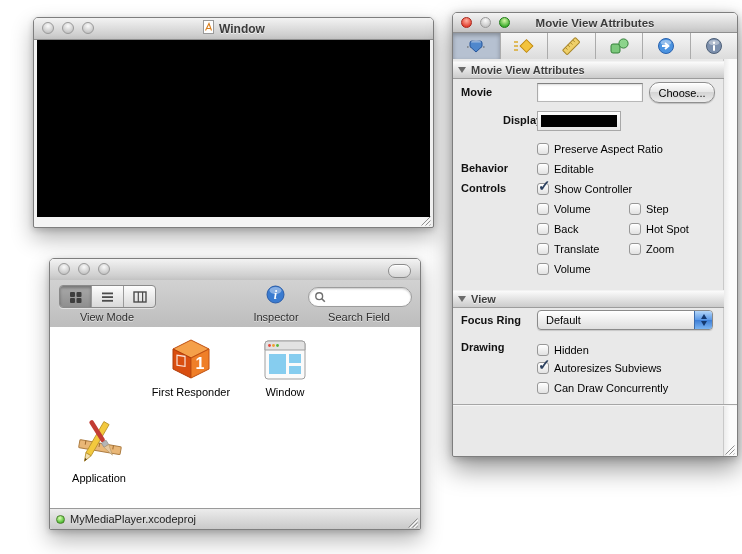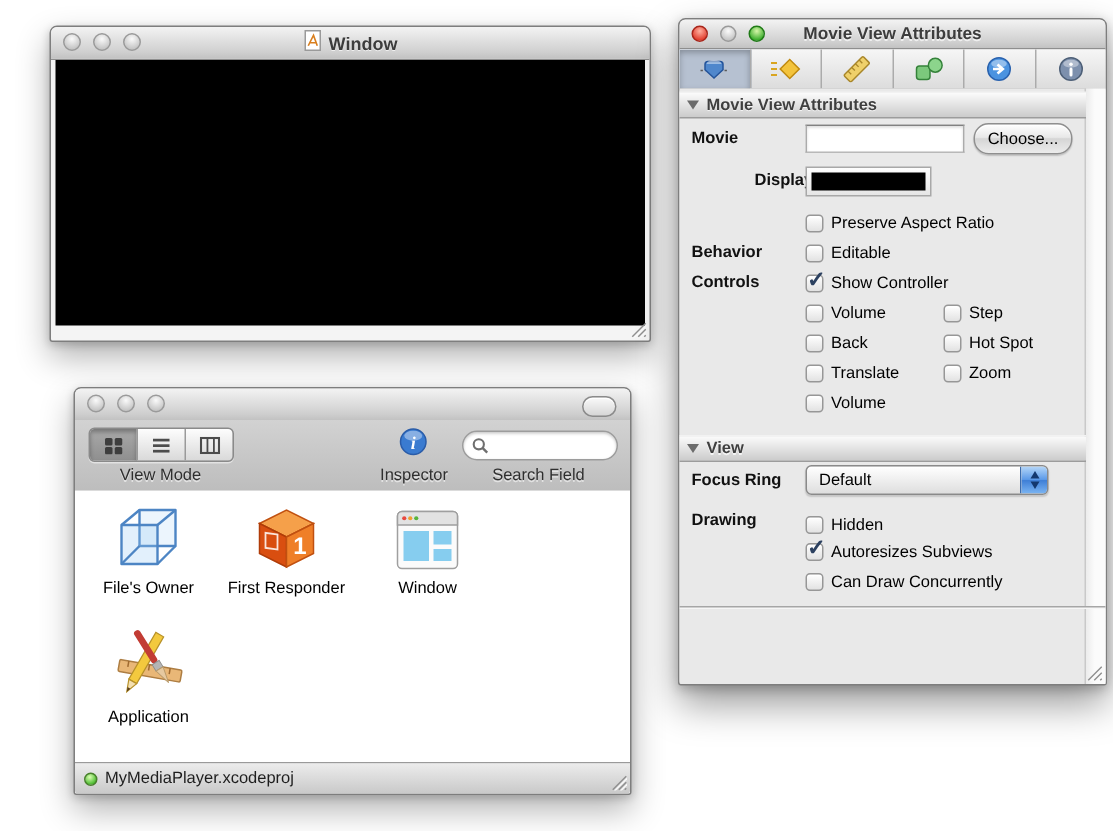--- a/index.html
+++ b/index.html
@@ -82,21 +82,21 @@
     box-shadow:0 1px 1px rgba(0,0,0,.18),inset 0 1px 0 #fff;
     font-size:11px;color:#000;display:flex;align-items:center;justify-content:center;font-family:"Liberation Sans",sans-serif;}
   .well{position:absolute;left:84px;width:84px;height:20px;border:1px solid #a8a8a8;background:linear-gradient(#fdfdfd,#e6e6e6);
     box-sizing:border-box;padding:3px;}
   .well-inner{width:100%;height:100%;}
   .cbrow{position:absolute;display:flex;align-items:center;gap:5px;height:14px;}
   .cb{position:relative;width:12px;height:12px;border:1px solid #979797;border-radius:3px;box-sizing:border-box;
     background:linear-gradient(#ffffff,#e2e2e2);box-shadow:inset 0 1px 0 #fff;flex:none;}
   .cb.checked::after{content:"\2713";position:absolute;left:0px;top:-7px;font-size:15px;font-weight:bold;color:#2c4160;}
   .cbl{font-size:11px;color:#000;white-space:nowrap;}
-  .popup{position:absolute;left:84px;width:162px;height:20px;border:1px solid #8a8a8a;border-radius:4px;
+  .popup{position:absolute;left:84px;width:176px;height:20px;border:1px solid #8a8a8a;border-radius:4px;
     background:linear-gradient(#ffffff,#dedede);box-shadow:0 1px 1px rgba(0,0,0,.15),inset 0 1px 0 #fff;
     display:flex;align-items:center;box-sizing:border-box;}
   .popup .popup-value{font-size:11px;color:#000;margin-left:8px;flex:1;}
   .stepper{width:17px;height:100%;border-left:1px solid #3c6cac;border-radius:0 3px 3px 0;
     background:linear-gradient(#b4d6f8,#5c9ae8 48%,#3f7fd6 52%,#7ab4f2);
     display:flex;flex-direction:column;align-items:center;justify-content:center;gap:2px;}
   .arrow-up{width:0;height:0;border-left:3.5px solid transparent;border-right:3.5px solid transparent;border-bottom:5px solid #14386e;}
   .arrow-down{width:0;height:0;border-left:3.5px solid transparent;border-right:3.5px solid transparent;border-top:5px solid #14386e;}
   .divider{position:absolute;left:0;right:0;height:1px;background:#a6a6a6;border-bottom:1px solid #f6f6f6;}
 </style>
@@ -187,35 +187,20 @@
               <line x1="7.8" y1="7.8" x2="10.8" y2="10.8" stroke="#6f6f6f" stroke-width="1.6"></line>
             </svg>
         </span>
         <input type="text" value="" style="">
       </div>
       <div class="tb-label" style="left:258px;width:102px;">Search Field</div>
     </div>
 
     <div id="doc-content">
 
-      <div class="obj-cell" style="left:3px;top:6px;">
-        <div class="obj-icon">
-          <svg width="46" height="46" viewBox="0 0 46 46">
-            <g stroke="#4d85c4" stroke-width="1.6" stroke-linejoin="round">
-              <polygon points="17,5 41,5 41,29 17,29" fill="rgba(150,200,245,.18)"></polygon>
-              <polygon points="5,15 29,15 29,41 5,41" fill="rgba(150,200,245,.28)"></polygon>
-              <line x1="5" y1="15" x2="17" y2="5"></line>
-                <line x1="29" y1="15" x2="41" y2="5"></line>
-              <line x1="29" y1="41" x2="41" y2="29"></line>
-                <line x1="5" y1="41" x2="17" y2="29"></line>
-            </g>
-          </svg>
-        </div>
-        <div class="obj-label">File's Owner</div>
-      </div>
 
       <div class="obj-cell" style="left:95px;top:6px;">
         <div class="obj-icon">
           <svg width="46" height="46" viewBox="0 0 46 46">
             <polygon points="5,14 23,5 41,14 23,23" fill="#f5a04a" stroke="#c05010" stroke-width="1"></polygon>
             <polygon points="5,14 23,23 23,43 5,34" fill="#d94e10" stroke="#b03c08" stroke-width="1"></polygon>
             <polygon points="23,23 41,14 41,34 23,43" fill="#ef7f28" stroke="#c05010" stroke-width="1"></polygon>
             <rect x="9" y="19" width="8" height="10" fill="none" stroke="#ffffff" stroke-width="1.2" opacity=".85" transform="skewY(8)"></rect>
             <text x="32" y="34" text-anchor="middle" font-size="16" font-weight="bold" font-family="Liberation Sans, sans-serif" fill="#fff">1</text>
           </svg>

